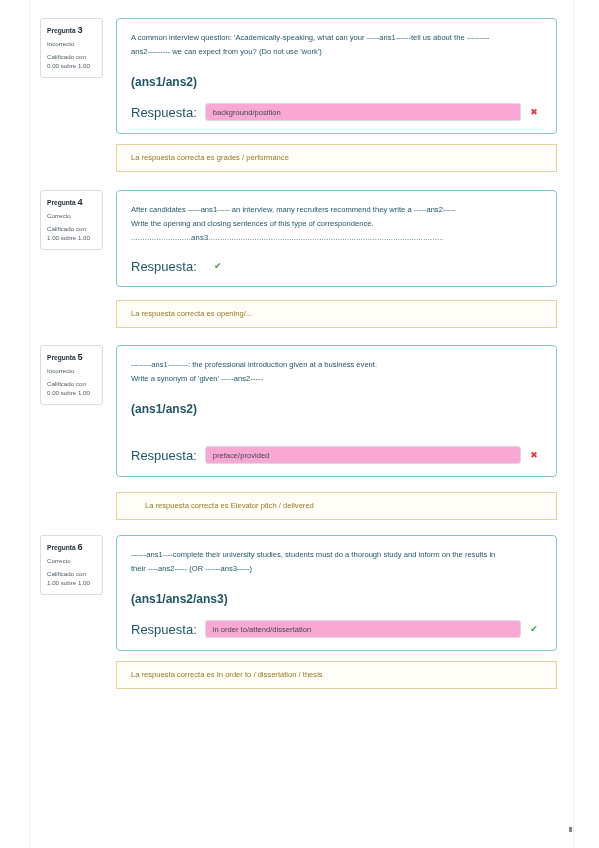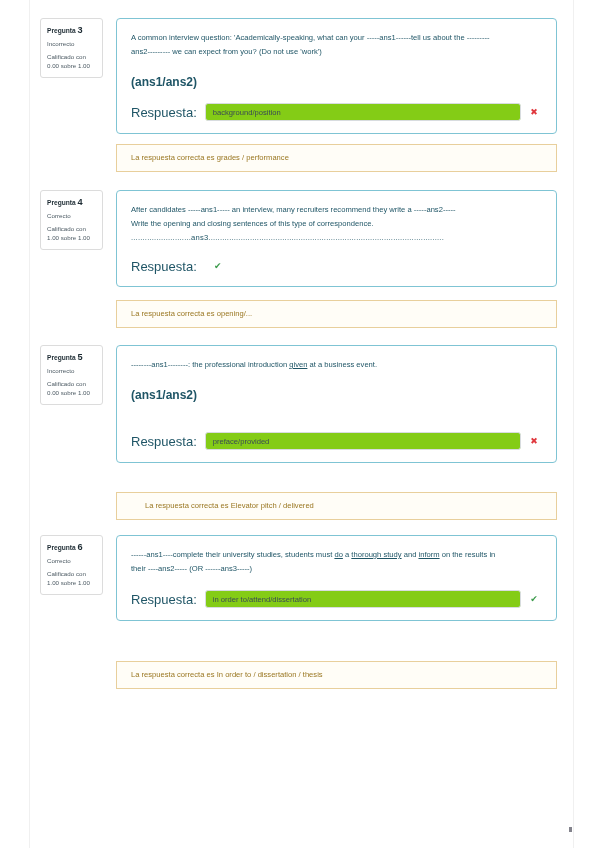--- a/index.html
+++ b/index.html
@@ -88,21 +88,21 @@
     border-radius: 4px;
     background: #ffffff;
     padding: 12px 14px 12px 14px;
   }
   .q-text {
     font-size: 7.6px;
     line-height: 1.85;
     color: #1f5566;
   }
   .q-text .b { font-weight: normal; }
-  .q-text .u { text-decoration: underline; }
+  .q-text .u { }
   .q-text .dots { letter-spacing: .2px; }
   .q-line { display: block; }
   .q-tag {
     font-size: 12px;
     font-weight: bold;
     color: #1f5566;
     margin-top: 16px;
   }
 
   .answer-row {
@@ -115,21 +115,21 @@
     font-size: 13px;
     color: #1f5566;
     margin-right: 8px;
     white-space: nowrap;
   }
   .answer-box {
     flex: 1 1 auto;
     box-sizing: border-box;
     border: 1px solid #d8dcdf;
     border-radius: 3px;
-    background: #84cc16;
+    background: #f9a8d4;
     padding: 4px 16px 5px 7px;
     font-size: 7.6px;
     color: #3a4a54;
     height: 18px;
     line-height: 9px;
     overflow: hidden;
     white-space: nowrap;
   }
   .verdict-icon {
     width: 16px;
@@ -239,20 +239,21 @@
       <div class="q-state">Incorrecto</div>
       <div class="q-grade">
         <span>Calificado con</span><br>
         <span>0.00 sobre 1.00</span>
       </div>
     </div>
 
     <div class="q-card">
       <div class="q-text">
         <span class="q-line">--------<span class="b">ans1</span>--------: the professional introduction <span class="u">given</span> at a business event.</span>
+        <span class="q-line">Write a synonym of '<span class="u">given</span>' -----<span class="b">ans2</span>-----</span>
       </div>
       <div class="q-tag">(ans1/ans2)</div>
       <div class="answer-row tall">
         <span class="answer-label">Respuesta:</span>
         <div class="answer-box">preface/provided</div>
         <span class="verdict-icon wrong">✖</span>
       </div>
     </div>
 
     <div class="fb-card" style="top:147px;padding-left:28px;">
@@ -268,20 +269,21 @@
         <span>Calificado con</span><br>
         <span>1.00 sobre 1.00</span>
       </div>
     </div>
 
     <div class="q-card">
       <div class="q-text">
         <span class="q-line">------<span class="b">ans1</span>----complete their university studies, students must <span class="u">do</span> a <span class="u">thorough study</span> and <span class="u">inform</span> on the results in</span>
         <span class="q-line">their ----<span class="b">ans2</span>----- (OR ------<span class="b">ans3</span>-----)</span>
       </div>
+      <div class="q-tag">(ans1/ans2/ans3)</div>
       <div class="answer-row">
         <span class="answer-label">Respuesta:</span>
         <div class="answer-box">in order to/attend/dissertation</div>
         <span class="verdict-icon right">✔</span>
       </div>
     </div>
 
     <div class="fb-card" style="top:126px;">
       <div class="fb-text">La respuesta correcta es In order to / dissertation / thesis</div>
     </div>

